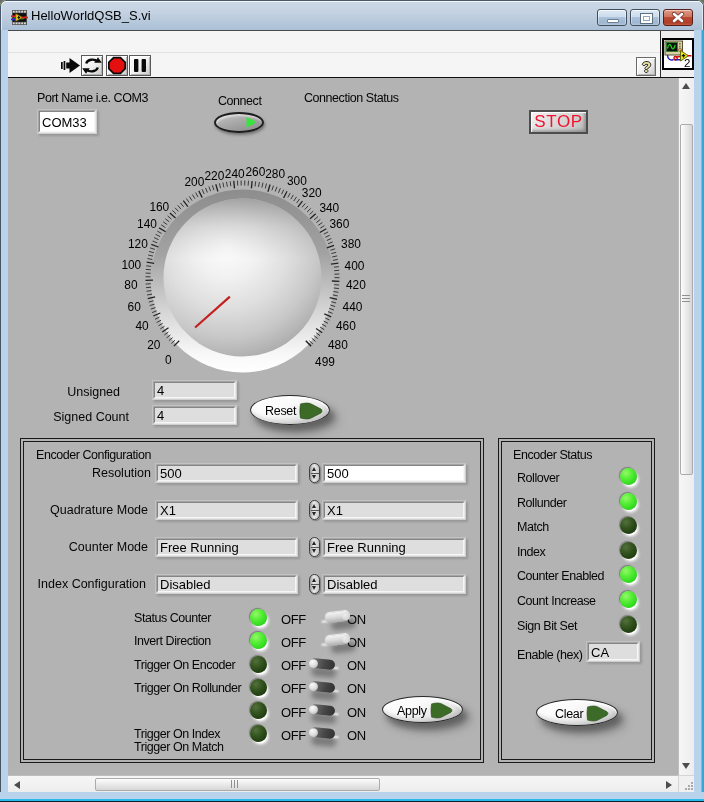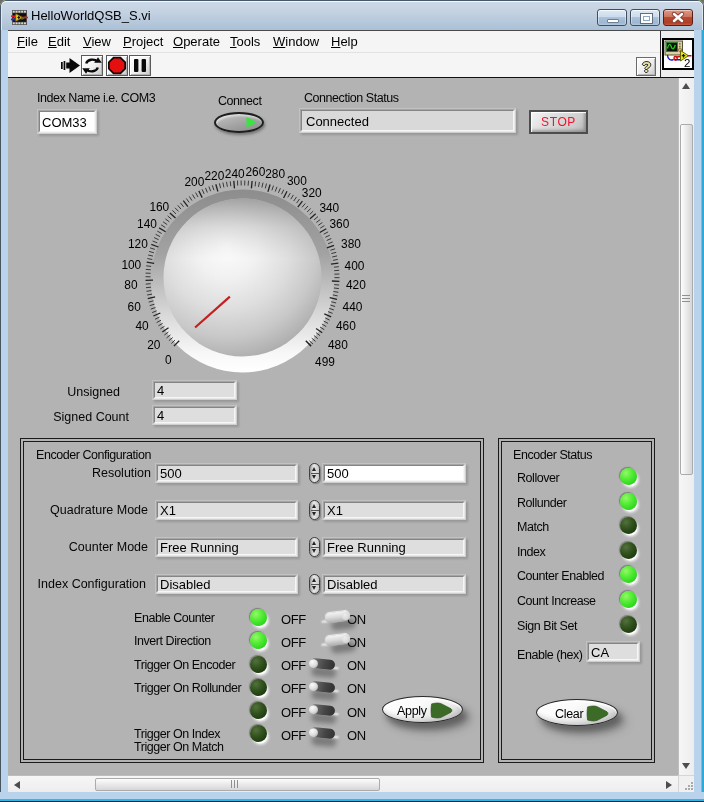--- a/index.html
+++ b/index.html
@@ -101,30 +101,20 @@
     </div>
 <div class="cap cls">
       <svg width="28" height="15" viewBox="0 0 28 15" style="position:absolute;left:0;top:0">
         <path d="M9 3 L14 8 M14 6.8 L19 3 M9 12 L14 7 M14 8.2 L19 12" stroke="none"></path>
         <path d="M10 4 L18 11 M18 4 L10 11" stroke="#8a4236" stroke-width="4.4" stroke-linecap="round"></path>
         <path d="M10 4 L18 11 M18 4 L10 11" stroke="#ffffff" stroke-width="2.5" stroke-linecap="round"></path>
       </svg>
     </div>
 
 <div id="client">
- <div id="menubar">
-  <div class="mi" style="left:9px"><u>F</u>ile</div>
-  <div class="mi" style="left:40px"><u>E</u>dit</div>
-  <div class="mi" style="left:75px"><u>V</u>iew</div>
-  <div class="mi" style="left:115px"><u>P</u>roject</div>
-  <div class="mi" style="left:165px"><u>O</u>perate</div>
-  <div class="mi" style="left:222px"><u>T</u>ools</div>
-  <div class="mi" style="left:265px"><u>W</u>indow</div>
-  <div class="mi" style="left:323px"><u>H</u>elp</div>
- </div>
  <div id="toolbar">
   <div class="tbtn" style="left:52px;background:#f5f5f5;border-color:#f5f5f5;box-shadow:none">
    <svg width="20" height="19" viewBox="0 0 20 19" style="position:absolute;left:0;top:0">
             <g fill="#0a0a0a">
               <rect x="0" y="6" width="1.7" height="7"></rect>
               <rect x="2.6" y="5" width="1.7" height="9"></rect>
               <rect x="5.2" y="6.5" width="4" height="6"></rect>
               <path d="M8.5 2 L8.5 17 L19 9.5 Z"></path>
             </g>
           </svg>
@@ -173,42 +163,36 @@
     <path d="M17.8 15.7 h3.4 M19.5 14 v3.4" stroke="#111" stroke-width="1.2"></path>
     <path d="M23.5 15.7 L27.5 15.7" stroke="#d01010" stroke-width="1.5"></path>
     <text x="20" y="27" font-size="11.5" fill="#000" font-family="Liberation Sans,sans-serif">2</text>
    </svg>
   </div>
  </div>
  <div id="tbline"></div>
 </div>
 <div id="content"></div>
 
-<div class="lab" style="left:37px;top:91px">Index Name i.e. COM3</div>
+<div class="lab" style="left:37px;top:91px">Port Name i.e. COM3</div>
 <div class="fld wht" style="left:37px;top:109px;width:60px;height:25px">
       <i>
         <i></i>
       </i>
       <span class="tx">COM33</span>
     </div>
 <div class="lab" style="left:218px;top:94px">Connect</div>
 <div style="position:absolute;left:214px;top:112px;width:50px;height:21px;border-radius:50%/50%;border:2px solid #1e1e1e;background:linear-gradient(165deg,#c5c5c5 0%,#a9a9a9 45%,#8a8a8a 100%);box-shadow:1px 2px 3px rgba(70,70,70,.6),inset 1px 2px 2px rgba(255,255,255,.5)">
  <svg width="15" height="13" viewBox="0 0 15 13" style="position:absolute;left:28px;top:2px">
         <path d="M2.5 1.2 C5 2 10.5 4.8 12.5 6.2 C10.5 7.8 5 10.6 2.5 11.6 Z" fill="#38e53e"></path>
       </svg>
 </div>
 <div class="lab" style="left:304px;top:91px">Connection Status</div>
-<div class="fld" style="left:299px;top:108px;width:217px;height:25px">
-      <i>
-        <i style="background:#d9d9d9"></i>
-      </i>
-      <span class="tx" style="left:6px">Connected</span>
-    </div>
 <div style="position:absolute;left:529px;top:110px;width:59px;height:24px;border:2px solid #4d4d4d;background:linear-gradient(135deg,#f4f4f4 0%,#dcdcdc 40%,#cdcdcd 75%,#b2b2b2 100%);box-shadow:inset 1px 1px 1px #fff,inset -2px -2px 3px rgba(110,110,110,.55)">
- <div style="position:absolute;left:50%;top:50%;transform:translate(-50%,-50%);font-size:12px;color:#f2122e;letter-spacing:.6px">STOP</div>
+ <div style="position:absolute;left:50%;top:50%;transform:translate(-50%,-50%);font-size:17px;color:#f2122e;letter-spacing:.6px">STOP</div>
 </div>
 <svg width="260" height="250" viewBox="0 0 260 250" style="position:absolute;left:110px;top:150px">
       <defs>
         <linearGradient id="wg" x1="0" y1="0" x2="0" y2="1">
           <stop offset="0" stop-color="#8d8d8d"></stop>
           <stop offset="0.35" stop-color="#a2a2a2"></stop>
           <stop offset="0.68" stop-color="#d8d8d8"></stop>
           <stop offset="0.9" stop-color="#f8f8f8"></stop>
           <stop offset="1" stop-color="#ffffff"></stop>
         </linearGradient>
@@ -389,20 +373,26 @@
       </i>
       <span class="tx">4</span>
     </div>
 <div class="lab r" style="right:575px;top:410px">Signed Count</div>
 <div class="fld" style="left:152px;top:405px;width:85px;height:20px">
       <i>
         <i></i>
       </i>
       <span class="tx">4</span>
     </div>
+<div class="oval" style="left:250px;top:395px;width:80px;height:30px">
+ <span style="left:14px;top:8px;font-size:12.5px;letter-spacing:-0.3px">Reset</span>
+ <svg width="25" height="18" viewBox="0 0 25 18" style="left:48px;top:6px">
+        <path d="M1.5 2 C6.5 0.7 10 0.7 12.8 2.3 L22 7.1 C23.3 8 23.3 10 22 10.9 L12.8 15.7 C10 17.3 6.5 17.3 1.5 16 C0.7 11.5 0.7 6.5 1.5 2 Z" fill="#3c6b27" stroke="#2a4d1b" stroke-width="0.7"></path>
+      </svg>
+</div>
 
 <div class="panel" style="left:20px;top:438px;width:464px;height:325px">
       <i></i>
     </div>
 <div class="lab" style="left:36px;top:448px">Encoder Configuration</div>
 
 <div class="lab r" style="right:553px;top:466px">Resolution</div>
 <div class="fld" style="left:155px;top:463px;width:143px;height:20px">
       <i>
         <i></i>
@@ -464,21 +454,21 @@
 <div class="spin" style="left:309px;top:500px">
       <i></i>
     </div>
 <div class="spin" style="left:309px;top:537px">
       <i></i>
     </div>
 <div class="spin" style="left:309px;top:574px">
       <i></i>
     </div>
 
-<div class="lab" style="left:134px;top:611px">Enable Counter</div>
+<div class="lab" style="left:134px;top:611px">Status Counter</div>
 <div class="led on" style="left:250px;top:609px"></div>
 <div class="lab" style="left:281px;top:611.5px;font-size:13px">OFF</div>
 <div class="tg on" style="left:325px;top:612px"></div>
 <div class="lab" style="left:347px;top:611.5px;font-size:13px">ON</div>
 
 <div class="lab" style="left:134px;top:634px">Invert Direction</div>
 <div class="led on" style="left:250px;top:632px"></div>
 <div class="lab" style="left:281px;top:634.8px;font-size:13px">OFF</div>
 <div class="tg on" style="left:325px;top:635px"></div>
 <div class="lab" style="left:347px;top:634.8px;font-size:13px">ON</div>

